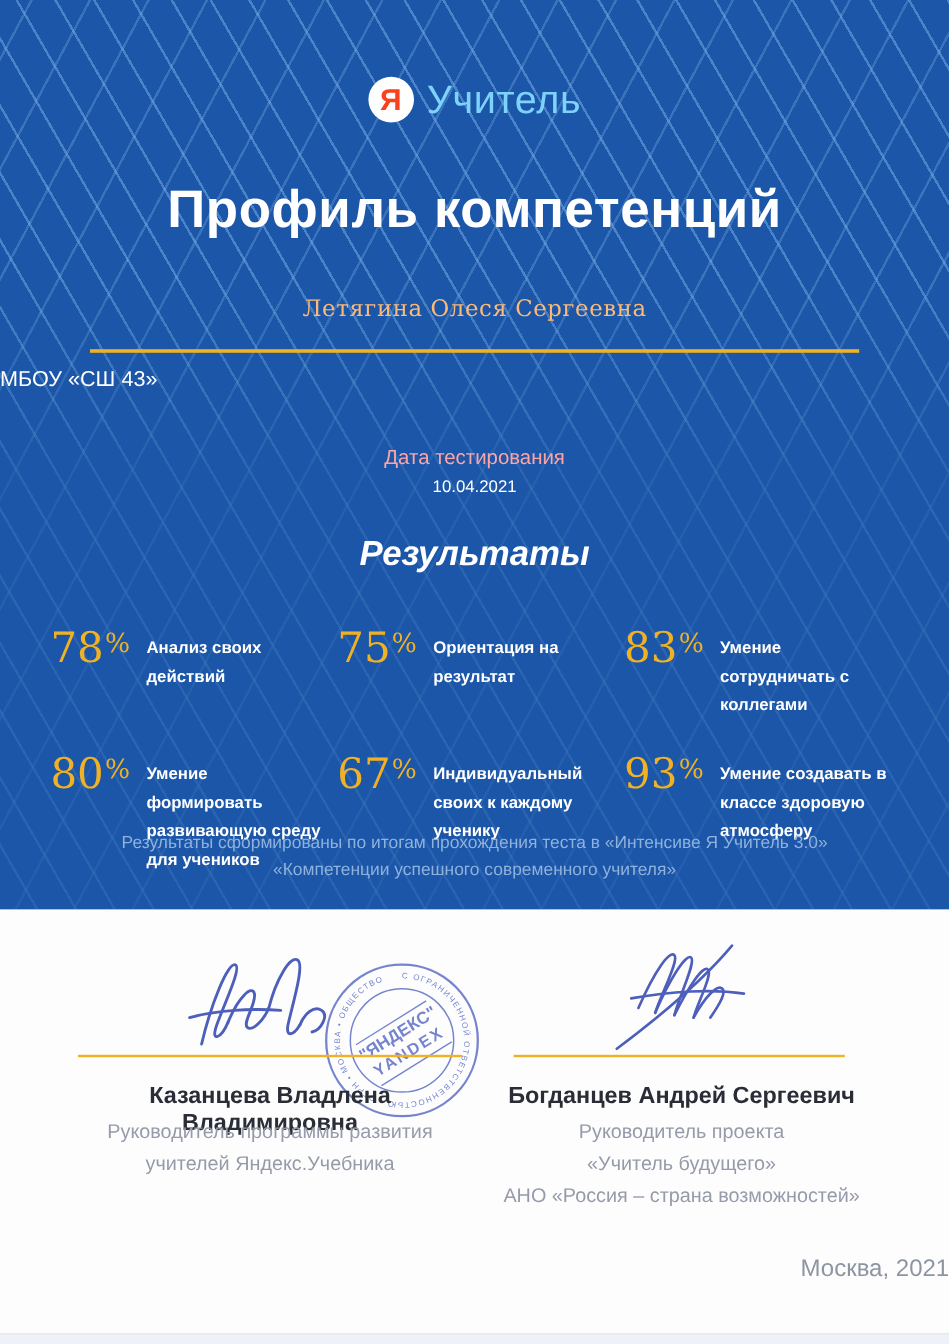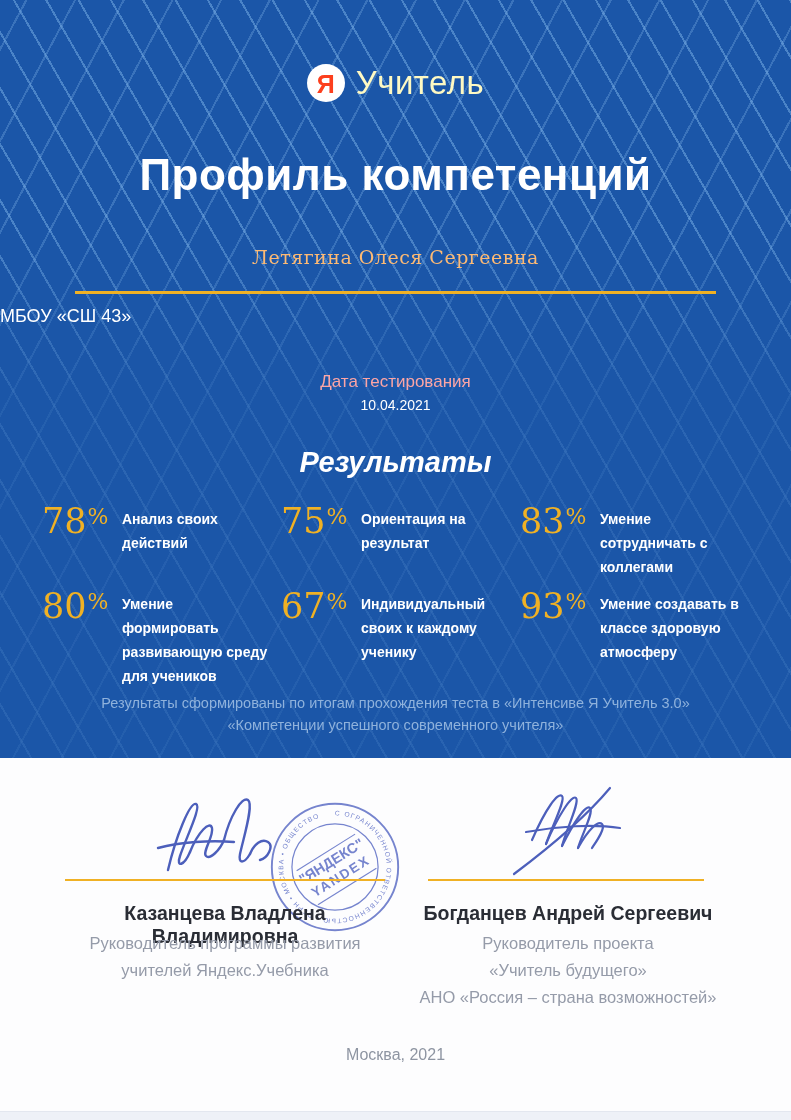--- a/index.html
+++ b/index.html
@@ -11,58 +11,58 @@
     background:
       repeating-linear-gradient(60deg, transparent 0 26px, rgba(122,176,230,0.50) 26px 28px),
       repeating-linear-gradient(-62deg, transparent 0 41px, rgba(122,176,230,0.33) 41px 43px);
     -webkit-mask-image:linear-gradient(#000 0 30%, rgba(0,0,0,.35) 52%, rgba(0,0,0,.30) 100%);
             mask-image:linear-gradient(#000 0 30%, rgba(0,0,0,.35) 52%, rgba(0,0,0,.30) 100%);}
   .hero > .content{position:absolute;inset:0;}
   
   .logo{position:absolute;left:0;top:64px;width:100%;display:flex;justify-content:center;align-items:center;gap:11px;}
   .ya-circle{width:38px;height:38px;border-radius:50%;background:#ffffff;display:flex;align-items:center;justify-content:center;}
   .ya-letter{color:#fc3f1d;font-weight:bold;font-size:25px;line-height:1;transform:translateY(1px);}
-  .brand{color:#fef9c3;font-size:33px;letter-spacing:.5px;}
+  .brand{color:#7dd3fc;font-size:33px;letter-spacing:.5px;}
   
   .title{position:absolute;left:0;top:150px;width:100%;text-align:center;color:#ffffff;
          font-size:44px;font-weight:bold;letter-spacing:.5px;}
   
   .person{position:absolute;left:0;top:246px;width:100%;text-align:center;color:#fdba74;
           font-family:"DejaVu Serif", serif;font-size:19px;letter-spacing:.5px;}
   .gold-rule{position:absolute;left:75px;top:291px;width:641px;height:3px;background:#f0b124;}
   .school{position:absolute;left:0;top:306px;width:100%;text-align:left;color:#ffffff;font-size:18px;}
   
   .date-label{position:absolute;left:0;top:372px;width:100%;text-align:center;color:#fca5a5;font-size:17px;}
   .date-value{position:absolute;left:0;top:397px;width:100%;text-align:center;color:#ffffff;font-size:14px;font-weight:500;}
   
   .results-heading{position:absolute;left:0;top:446px;width:100%;text-align:center;color:#ffffff;
                    font-size:29px;font-weight:bold;font-style:italic;}
   .grid{position:absolute;left:42px;top:502px;width:707px;display:grid;
         grid-template-columns:1fr 1fr 1fr;column-gap:10px;row-gap:8px;}
-  .cell{display:flex;align-items:flex-start;gap:12px;}
+  .cell{display:flex;align-items:flex-start;gap:12px;margin-top:20px;}
   .pct{flex:0 0 68px;color:#f0b124;font-family:"DejaVu Serif", serif;font-size:35px;line-height:1;padding-top:2px;}
   .pct-sign{font-size:22px;position:relative;top:-9px;margin-left:1px;}
   .lbl{color:#ffffff;font-size:14px;font-weight:bold;line-height:24px;white-space:pre-line;padding-top:5px;}
   
   .note{position:absolute;left:0;top:692px;width:100%;text-align:center;color:#8fb2dc;
         font-size:14.5px;line-height:22px;}
   
   .white{position:absolute;left:0;top:758px;width:791px;height:362px;background:#fdfdfe;}
   .sig-line{position:absolute;height:2px;background:#f0b124;}
   .sig-line.left{left:65px;top:121px;width:320px;}
   .sig-line.right{left:428px;top:121px;width:276px;}
   .sig-svg{position:absolute;}
   .sig-svg.left{left:150px;top:28px;}
   .sig-svg.right{left:462px;top:24px;}
   .stamp{position:absolute;left:268px;top:42px;opacity:.85;}
   .name{position:absolute;width:340px;text-align:center;color:#2a2d35;font-size:19.5px;font-weight:600;top:144px;}
   .name.left{left:55px;} .name.right{left:398px;}
   .role{position:absolute;width:340px;text-align:center;color:#959ba9;font-size:16.5px;line-height:27px;top:172px;}
   .role.left{left:55px;} .role.right{left:398px;}
-  .city{position:absolute;left:0;top:288px;width:100%;text-align:center;color:#8e95a2;font-size:16px;}
+  .city{position:absolute;left:0;top:288px;width:100%;text-align:right;color:#8e95a2;font-size:20px;}
   .bottom-strip{position:absolute;left:0;bottom:0;width:100%;height:8px;background:#eef1f7;border-top:1px solid #e3e7ef;}
   svg text{font-family:"Liberation Sans", sans-serif;}
 </style>
 </head>
 <body>
 
 <div class="page">
 
   <div class="hero">
     <div class="stripes"></div>

